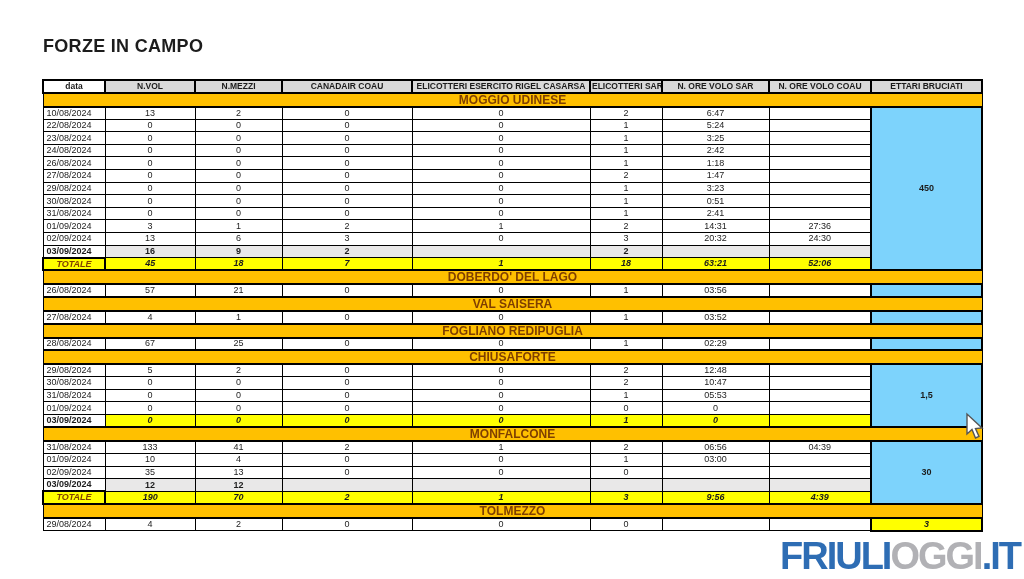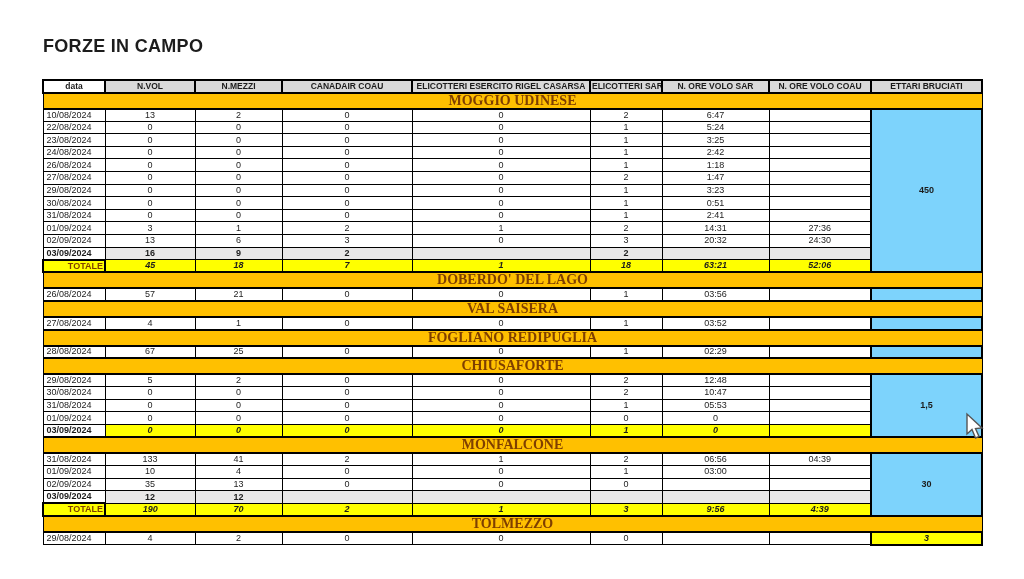--- a/index.html
+++ b/index.html
@@ -15,26 +15,26 @@
   .tbl-wrap{position:absolute;left:42px;top:79px;width:940px;}
   table{border-collapse:collapse;table-layout:fixed;width:939px;
     font-size:9px;color:#1c1c1c;}
   td,th{border:1px solid #000;height:12.6px;padding:0 1px;text-align:center;
     line-height:1;overflow:hidden;white-space:nowrap;}
   th{background:var(--header-bg);font-weight:bold;border:2px solid #000;
     font-size:8.5px;}
   th.first{background:#fff;margin-left:9px;}
   td.date{text-align:left;padding-left:3px;}
   tr.band td{background:var(--band-bg);color:var(--band-text);font-weight:bold;
-    border-top:2px solid #000;border-bottom:2px solid #000;font-size:14px;font-family:Liberation Serif, serif;}
+    border-top:2px solid #000;border-bottom:2px solid #000;font-size:12px;}
   td.hl-gray{background:var(--hl-gray);font-weight:bold;}
   td.hl-yellow{background:var(--hl-yellow);font-weight:bold;font-style:italic;}
   td.bold{font-weight:bold;margin-left:27px;}
   td.totale-label{background:var(--hl-yellow);color:var(--band-text);
-    font-weight:bold;text-align:right;border:2px solid #000;}
+    font-weight:bold;text-align:center;border:2px solid #000;font-style:italic;}
   td.ettari{font-weight:bold;border:2px solid #000;background:#7dd3fc;}
   td.ettari.hl-yellow{background:var(--hl-yellow);}
   .watermark{position:absolute;right:4px;bottom:4px;font-size:38px;
     font-weight:bold;letter-spacing:-2px;line-height:1;
     transform:scaleY(1.02);white-space:nowrap;}
   .wm-blue{color:var(--wm-blue);}
   .wm-gray{color:var(--wm-gray);}
   .cursor{position:absolute;left:963px;top:412px;width:22px;height:30px;}
 </style>
 </head>
@@ -366,18 +366,19 @@
             <td>0</td>
             <td>0</td>
             <td></td>
             <td></td>
             <td class="ettari hl-yellow" rowspan="1">3</td>
           </tr>
         </tbody>
     </table>
   </div>
 
+  <div class="watermark"><span class="wm-blue">FRIULI</span><span class="wm-gray">OGGI</span><span class="wm-blue">.IT</span></div>
 
   <svg class="cursor" viewBox="0 0 22 30">
     <path d="M4 2 L4 22 L9 17.5 L12.5 26 L16 24.5 L12.5 16.5 L19 16 Z" fill="#fff" stroke="#555" stroke-width="1.4"></path>
   </svg>
 
 </div>
 
 </body></html>

